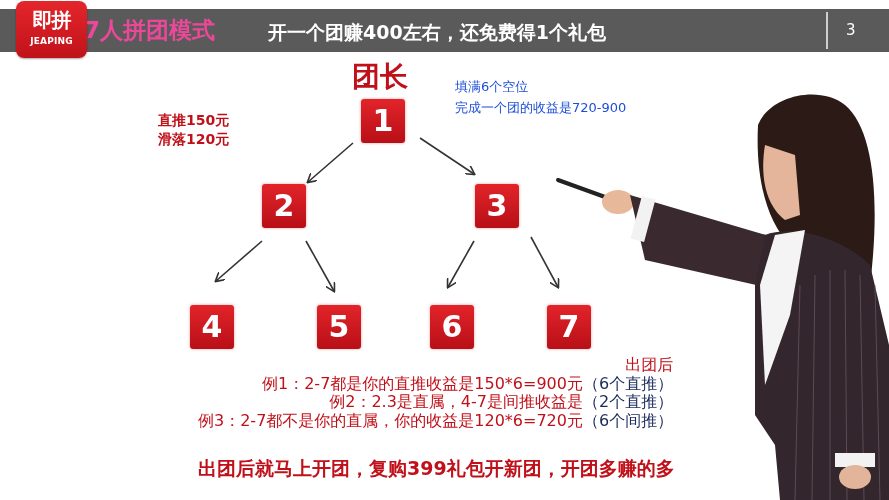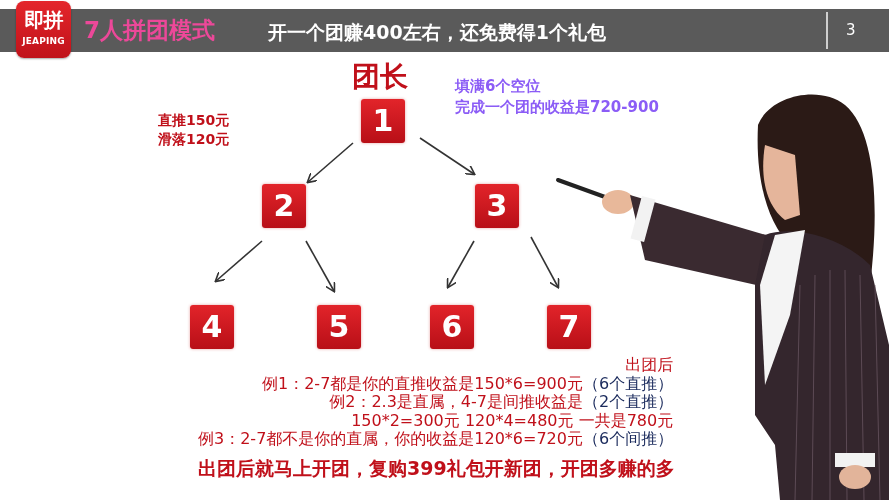--- a/index.html
+++ b/index.html
@@ -6,21 +6,21 @@
   body {
     width: 889px; height: 500px; position: relative; overflow: hidden;
     background: #ffffff;
     font-family: "DejaVu Sans", "Liberation Sans", sans-serif;
   }
   .header-bar {
     position: absolute; left: 0; top: 9px; width: 889px; height: 43px;
     background: #5a5a5a;
   }
   .logo {
-    position: absolute; left: 16px; top: 1px; width: 55px; height: 57px;
+    position: absolute; left: 16px; top: 1px; width: 71px; height: 57px;
     background: linear-gradient(#e4262b, #c0121a);
     border-radius: 8px;
     box-shadow: 0 1px 2px rgba(0,0,0,0.35);
     color: #fff; text-align: center;
     z-index: 2;
   }
   .logo-cn { position: absolute; left: 0; right: 0; top: 8px; font-size: 20px; font-weight: bold; line-height: 22px; letter-spacing: -1px; }
   .logo-en { position: absolute; left: 0; right: 0; top: 34px; font-size: 9px; font-weight: bold; line-height: 12px; letter-spacing: 0.2px; }
   .header-title {
     position: absolute; left: 84px; top: 9px; height: 43px; line-height: 43px;
@@ -38,21 +38,21 @@
     color: #ffffff; font-size: 15px;
   }
 
   .leader-label {
     position: absolute; left: 352px; top: 60px; color: #c0101a; font-size: 28px; font-weight: bold; line-height: 34px;
   }
   .commission {
     position: absolute; left: 158px; top: 111px; color: #c0101a; font-size: 14px; font-weight: bold; line-height: 19px;
   }
   .summary {
-    position: absolute; left: 455px; top: 76px; color: #8b5cf6; font-size: 15px; font-weight: bold; line-height: 21px;
+    position: absolute; left: 455px; top: 76px; color: #1d4ed8; font-size: 13px; font-weight: normal; line-height: 21px;
   }
 
   .node {
     position: absolute; width: 44px; height: 44px;
     background: linear-gradient(#e2242a, #b80f17);
     border-radius: 3px;
     box-shadow: 0 0 3px rgba(200,40,40,0.45);
     color: #fff; font-size: 30px; font-weight: bold; text-align: center; line-height: 44px;
   }
 
@@ -116,21 +116,20 @@
 <div class="node" style="left:475px;top:184px;">3</div>
 <div class="node" style="left:190px;top:305px;">4</div>
 <div class="node" style="left:317px;top:305px;">5</div>
 <div class="node" style="left:430px;top:305px;">6</div>
 <div class="node" style="left:547px;top:305px;">7</div>
 
 <div class="notes">
   <div>出团后</div>
   <div><span>例1：2-7都是你的直推收益是150*6=900元</span><span class="navy">（6个直推）</span></div>
   <div><span>例2：2.3是直属，4-7是间推收益是</span><span class="navy">（2个直推）</span></div>
-  <div>150*2=300元 120*4=480元  一共是780元</div>
   <div><span>例3：2-7都不是你的直属，你的收益是120*6=720元</span><span class="navy">（6个间推）</span></div>
 </div>
 <div class="final-line">出团后就马上开团，复购399礼包开新团，开团多赚的多</div>
 
 <svg class="presenter" viewBox="0 0 339 415">
 
   <line x1="8" y1="95" x2="55" y2="112" stroke="#222" stroke-width="4" stroke-linecap="round"></line>
 
   <ellipse cx="68" cy="117" rx="16" ry="12" fill="#e8b89a"></ellipse>
 

